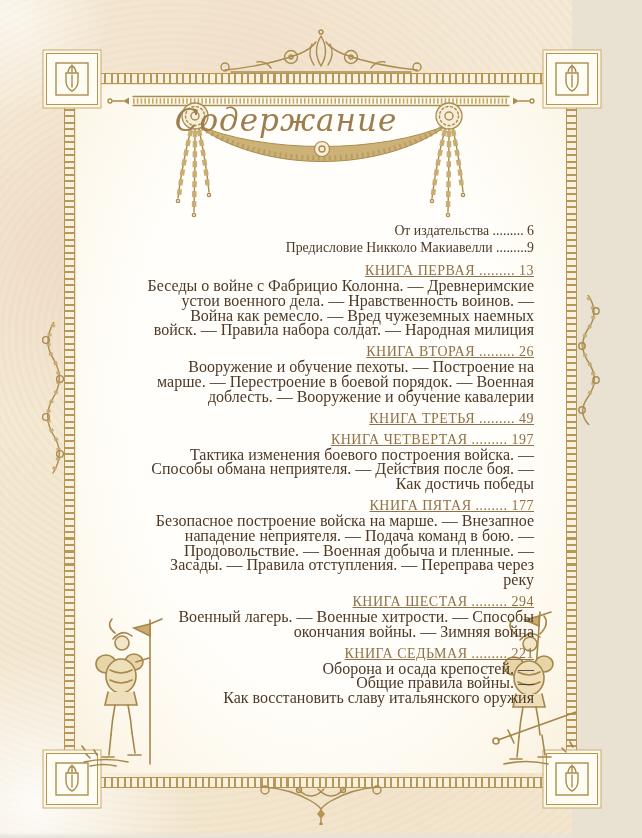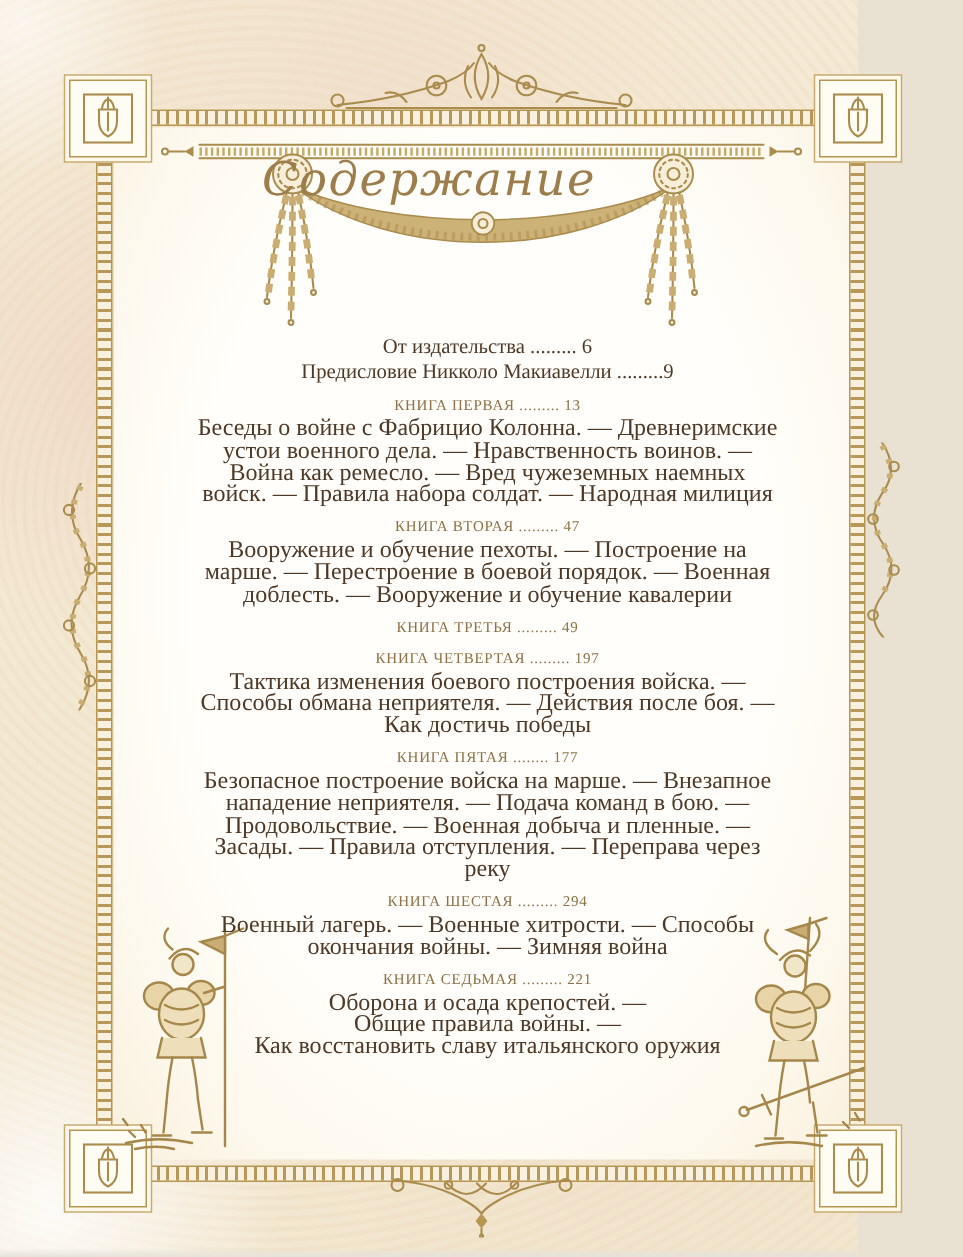--- a/index.html
+++ b/index.html
@@ -38,27 +38,28 @@
     border:1.5px solid #b5954f;box-shadow:0 0 0 2.5px #fdf8ea, 0 0 0 3.5px #c7ab70;
     display:flex;align-items:center;justify-content:center;
   }
   .orn{position:absolute;line-height:0;}
   .title{
     position:absolute;left:0;right:0;top:102px;text-align:center;
     font-family:"DejaVu Serif",serif;font-style:italic;font-size:31px;
     color:#9d7d4b;letter-spacing:1px;
   }
   .content{
-    position:absolute;left:128px;top:222px;width:394px;
-    text-align:center;color:#4e3927;
+    position:absolute;left:140px;top:222px;width:394px;
+    text-align:right;color:#4e3927;
   }
   .intro{font-size:13.8px;line-height:17px;margin-bottom:7px;white-space:pre-line;}
   .book-heading{
-    color:#8e7147;font-size:10px;line-height:15px;letter-spacing:.5px;
+    color:#8e7147;font-size:14px;line-height:15px;letter-spacing:.5px;
     margin:6px 0 1px;
+    text-decoration:underline;
   }
   .book-summary{font-size:16px;line-height:14.8px;white-space:pre-line;}
   svg{display:block;}
   .gold{stroke:#a98c4e;fill:none;stroke-width:1.4;stroke-linecap:round;}
 </style>
 </head>
 <body>
 
 <div class="page">
 
@@ -264,21 +265,21 @@
 Предисловие Никколо Макиавелли .........9</div>
 
     <div>
       <div class="book-heading">КНИГА ПЕРВАЯ ......... 13</div>
       <div class="book-summary">Беседы о войне с Фабрицио Колонна. — Древнеримские
 устои военного дела. — Нравственность воинов. —
 Война как ремесло. — Вред чужеземных наемных
 войск. — Правила набора солдат. — Народная милиция</div>
     </div>
     <div>
-      <div class="book-heading">КНИГА ВТОРАЯ ......... 47</div>
+      <div class="book-heading">КНИГА ВТОРАЯ ......... 26</div>
       <div class="book-summary">Вооружение и обучение пехоты. — Построение на
 марше. — Перестроение в боевой порядок. — Военная
 доблесть. — Вооружение и обучение кавалерии</div>
     </div>
     <div>
       <div class="book-heading">КНИГА ТРЕТЬЯ ......... 49</div>
     </div>
     <div>
       <div class="book-heading">КНИГА ЧЕТВЕРТАЯ ......... 197</div>
       <div class="book-summary">Тактика изменения боевого построения войска. —

